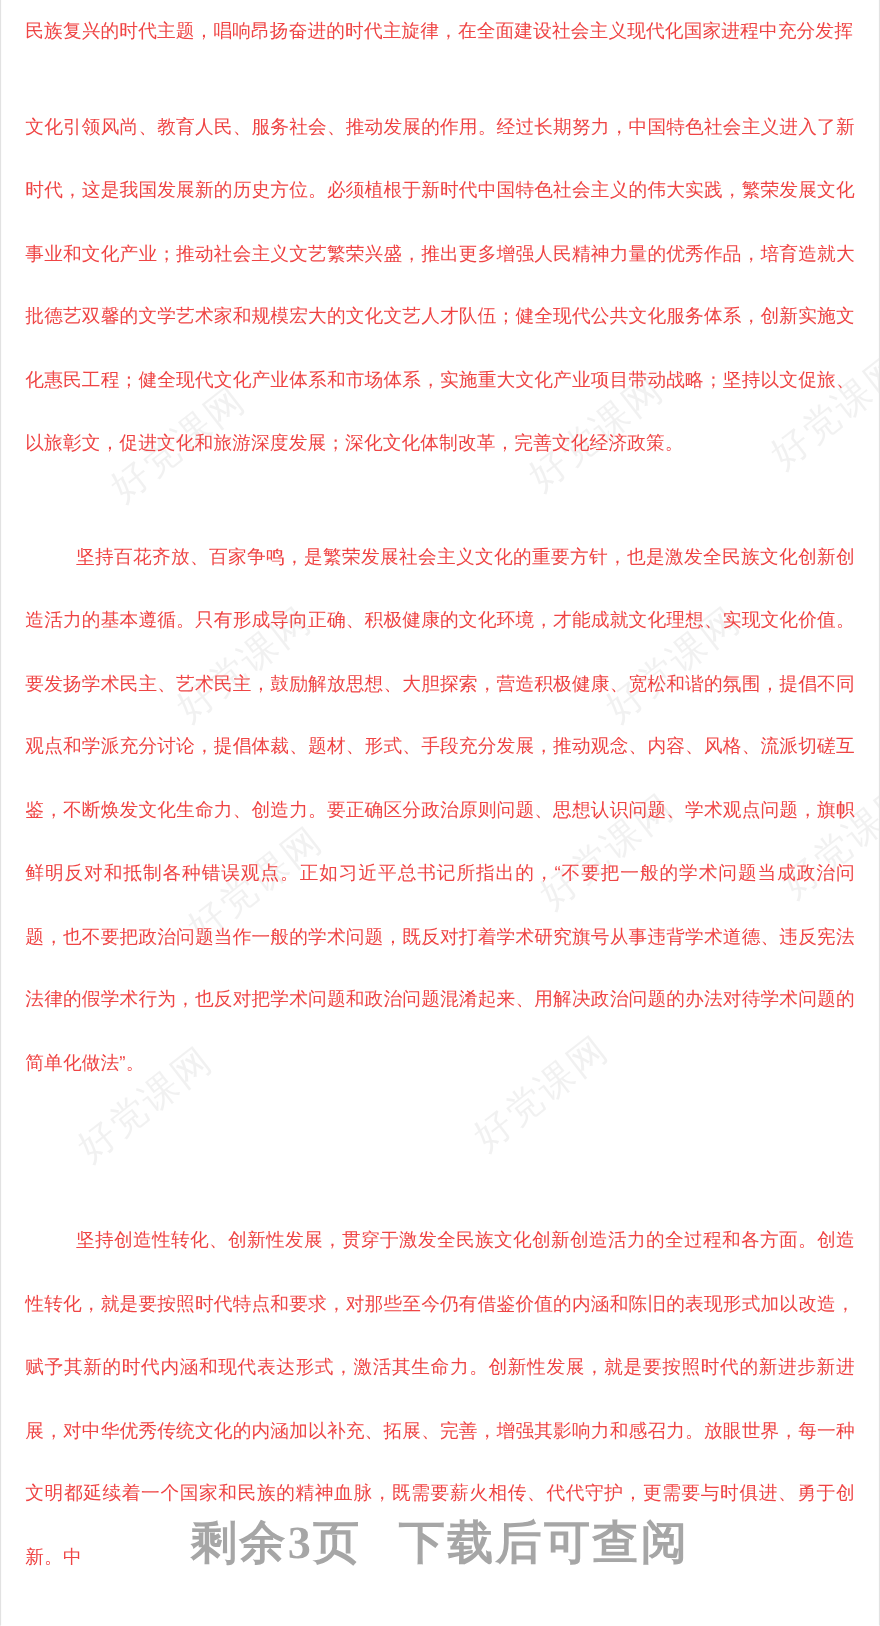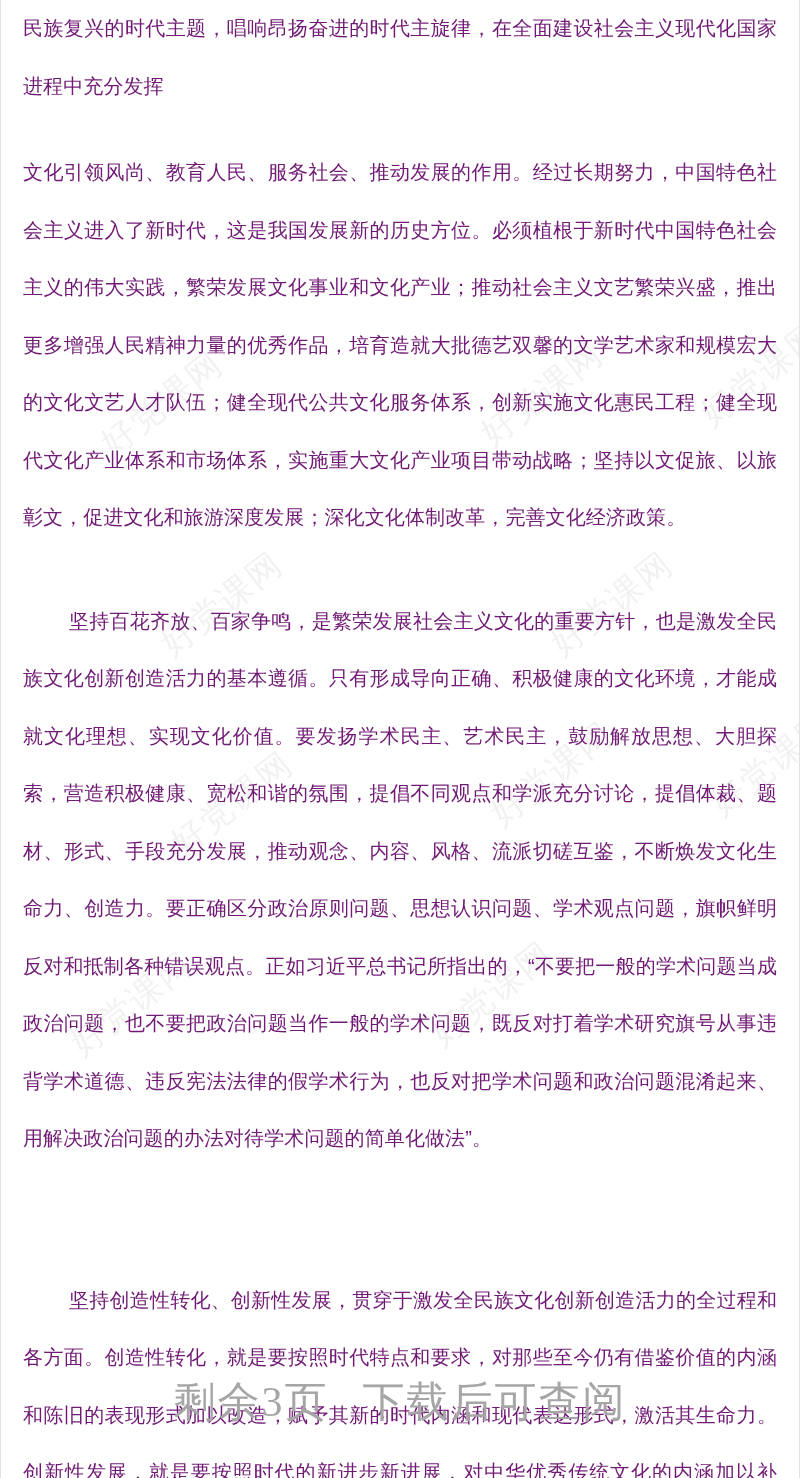--- a/index.html
+++ b/index.html
@@ -47,23 +47,23 @@
 
   
   .doc-body {
     position: relative;
     z-index: 1;
     padding: 0 22px;
     box-sizing: border-box;
   }
 
   .para {
-    font-size: 20px;
+    font-size: 17px;
     line-height: 57.5px;
-    color: #701a75;
+    color: #ef4444;
     text-align: justify;
     text-justify: inter-ideograph;
     margin: 0;
     letter-spacing: 0.1px;
     text-indent: 0;
   }
 
   .para.indent {
     text-indent: 46px;
   }
@@ -89,21 +89,21 @@
   
   .footer-notice {
     position: absolute;
     left: 0;
     right: 0;
     bottom: 48px;
     z-index: 2;
     text-align: center;
     font-family: "Liberation Serif", "DejaVu Serif", serif;
     font-size: 42px;
-    font-weight: normal;
+    font-weight: bold;
     color: #a6a6a6;
     letter-spacing: 2px;
     user-select: none;
   }
 
   .footer-notice .gap {
     display: inline-block;
     width: 34px;
   }
 </style>

